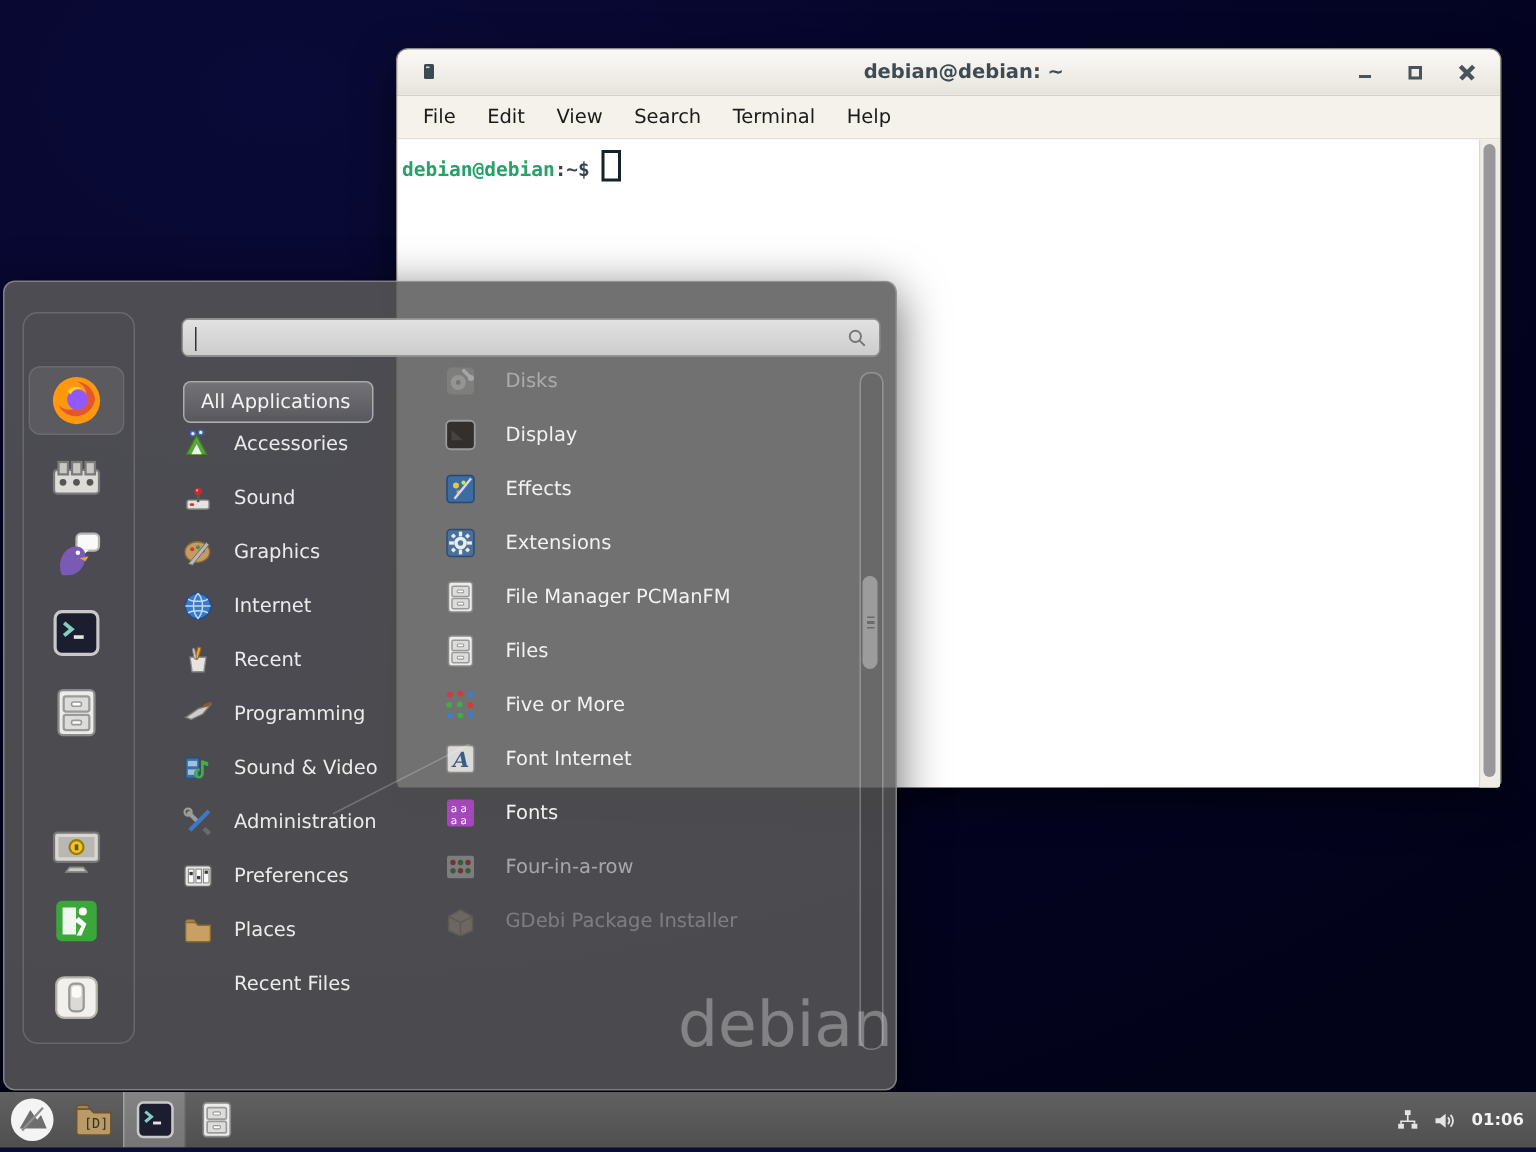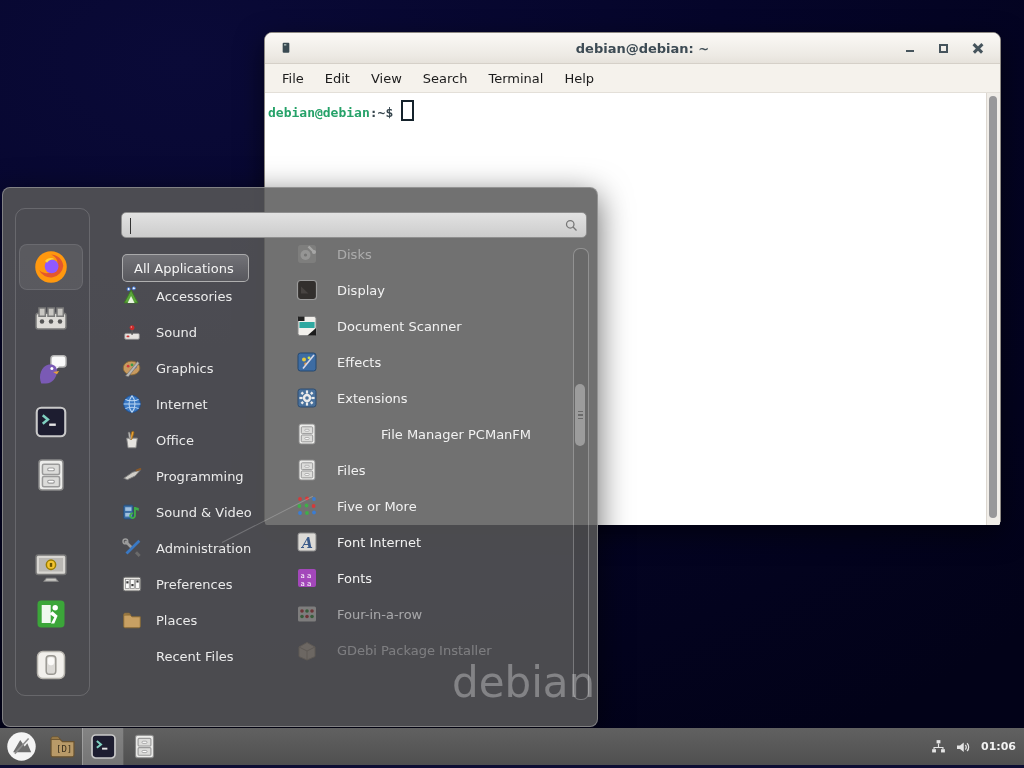--- a/index.html
+++ b/index.html
@@ -288,21 +288,21 @@
           <span class="cat-label">Internet</span>
         </div>
         <div class="cat-row">
           <span class="icon" style="width: 22px; height: 22px;">
             <svg viewBox="0 0 24 24">
               <path d="M6.2 10h11.6l-1.5 10.5H7.7z" fill="#e5e3df" stroke="#8a8a8a"></path>
               <rect x="10.8" y="2.6" width="2.3" height="9" rx="1" transform="rotate(16 12 7)" fill="#e8a33d" stroke="#a06a10" stroke-width="0.8"></rect>
               <rect x="8.4" y="3.4" width="1.8" height="8" rx="0.9" transform="rotate(-12 9 7)" fill="#c9c7c3" stroke="#7a7a7a" stroke-width="0.7"></rect>
             </svg>
           </span>
-          <span class="cat-label">Office</span>
+          <span class="cat-label">Recent</span>
         </div>
         <div class="cat-row">
           <span class="icon" style="width: 22px; height: 22px;">
             <svg viewBox="0 0 24 24">
               <path d="M3 14.5l9.5-6.5 8.5-2.5-5.5 6.5-8.5 4z" fill="#d0cec9" stroke="#7a7a7a"></path>
               <rect x="15.8" y="4" width="6.5" height="2.2" rx="1.1" transform="rotate(-20 19 5)" fill="#8a5a2a"></rect>
             </svg>
           </span>
           <span class="cat-label">Programming</span>
         </div>
@@ -371,31 +371,20 @@
           <span class="app-label">Disks</span>
         </div>
         <div class="app-row" style="opacity: 1;">
           <span class="icon" style="width: 24px; height: 24px;">
             <svg viewBox="0 0 24 24">
               <rect x="2.5" y="2.5" width="19" height="19" rx="3" fill="#322f2d" stroke="#9a9a9a" stroke-width="1.2"></rect>
               <path d="M6 15.5V8.5l7.5 7z" fill="#474341"></path>
             </svg>
           </span>
           <span class="app-label">Display</span>
-        </div>
-        <div class="app-row" style="opacity: 1;">
-          <span class="icon" style="width: 24px; height: 24px;">
-            <svg viewBox="0 0 24 24">
-              <rect x="3" y="2.5" width="18" height="19" rx="2" fill="#f2f0ec" stroke="#8a8a8a"></rect>
-              <path d="M3 2.5h6.5v4.5H3z" fill="#222"></path>
-              <rect x="4.4" y="8" width="15.2" height="6" fill="#2fa8a0"></rect>
-              <path d="M21 21.5h-8.5l8.5-7.5z" fill="#1c1c1c"></path>
-            </svg>
-          </span>
-          <span class="app-label">Document Scanner</span>
         </div>
         <div class="app-row" style="opacity: 1;">
           <span class="icon" style="width: 24px; height: 24px;">
             <svg viewBox="0 0 24 24">
               <rect x="3" y="3" width="18" height="18" rx="2.5" fill="#3d6ca3" stroke="#27496f"></rect>
               <circle cx="9" cy="9.6" r="2" fill="#e3c93e"></circle>
               <circle cx="14" cy="7.8" r="1.4" fill="#cfe24a"></circle>
               <circle cx="10.6" cy="14" r="1.4" fill="#e3953e"></circle>
               <path d="M19 5L8 18.5" stroke="#d8d8e8" stroke-width="1.6"></path>
             </svg>
@@ -415,21 +404,21 @@
                 <rect x="6.1" y="6.1" width="2.4" height="2.4" transform="rotate(45 7.3 7.3)"></rect>
                 <rect x="15.5" y="6.1" width="2.4" height="2.4" transform="rotate(45 16.7 7.3)"></rect>
                 <rect x="6.1" y="15.5" width="2.4" height="2.4" transform="rotate(45 7.3 16.7)"></rect>
                 <rect x="15.5" y="15.5" width="2.4" height="2.4" transform="rotate(45 16.7 16.7)"></rect>
               </g>
               <circle cx="12" cy="12" r="1.8" fill="#49719c"></circle>
             </svg>
           </span>
           <span class="app-label">Extensions</span>
         </div>
-        <div class="app-row" style="opacity: 1; gap: 44px;">
+        <div class="app-row" style="opacity: 1;">
           <span class="icon" style="width: 24px; height: 24px;">
             <svg viewBox="0 0 24 24">
               <rect x="4" y="2" width="16" height="20" rx="2" fill="#ececea" stroke="#8a8a8a"></rect>
               <rect x="6.3" y="4.8" width="11.4" height="6.8" rx="1" fill="#dcdcda" stroke="#9a9a9a"></rect>
               <rect x="6.3" y="13" width="11.4" height="6.8" rx="1" fill="#dcdcda" stroke="#9a9a9a"></rect>
               <rect x="9.8" y="7.3" width="4.4" height="1.9" rx="0.9" fill="#fff" stroke="#999" stroke-width="0.7"></rect>
               <rect x="9.8" y="15.5" width="4.4" height="1.9" rx="0.9" fill="#fff" stroke="#999" stroke-width="0.7"></rect>
             </svg>
           </span>
           <span class="app-label">File Manager PCManFM</span>

